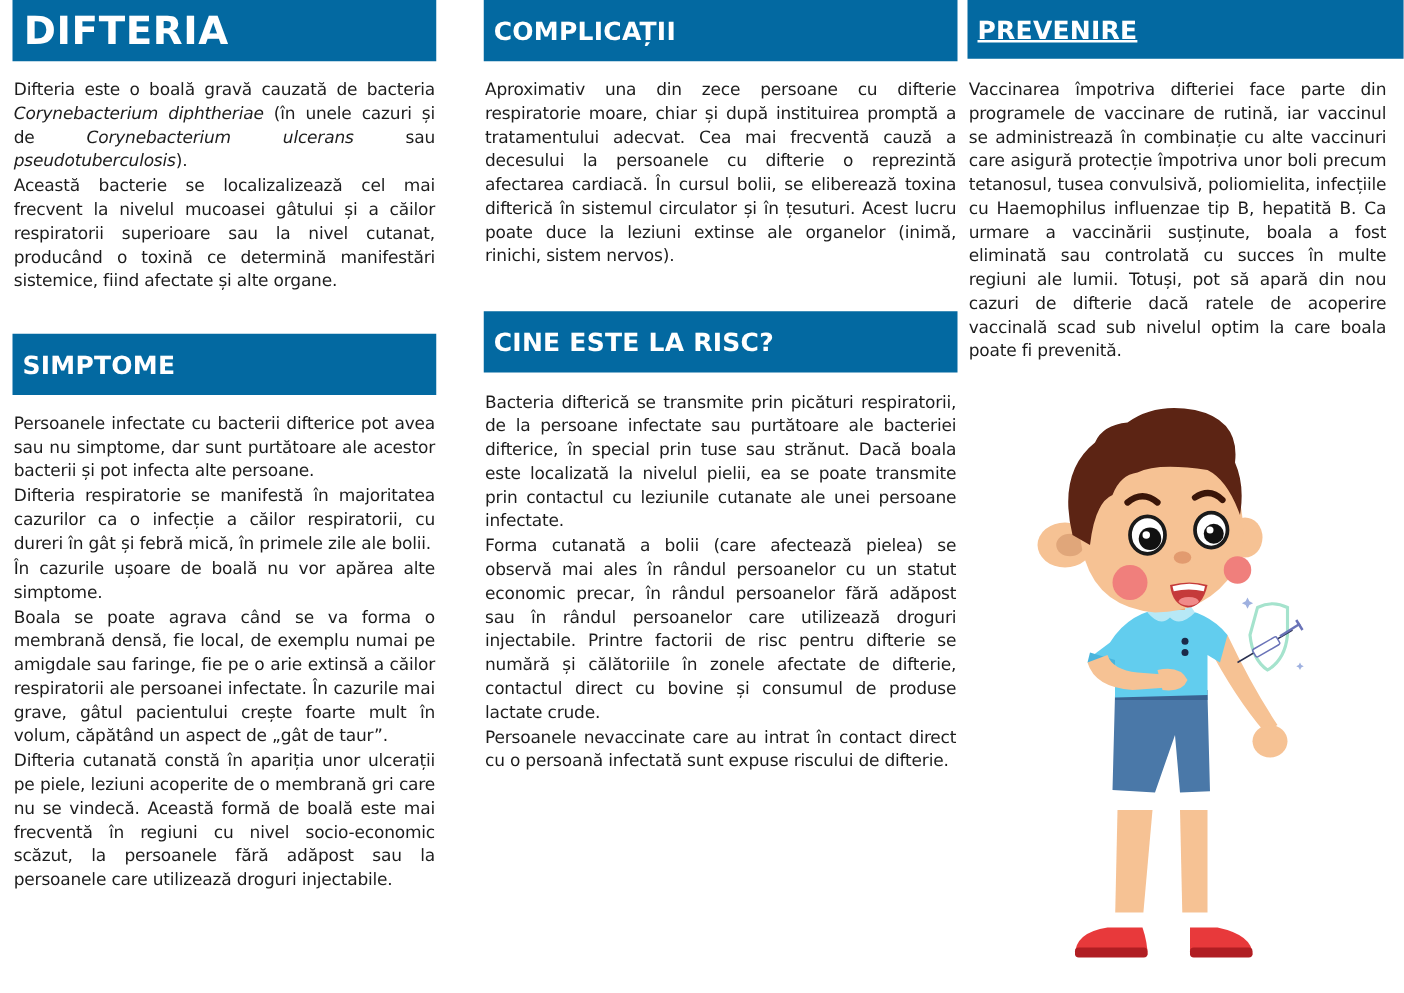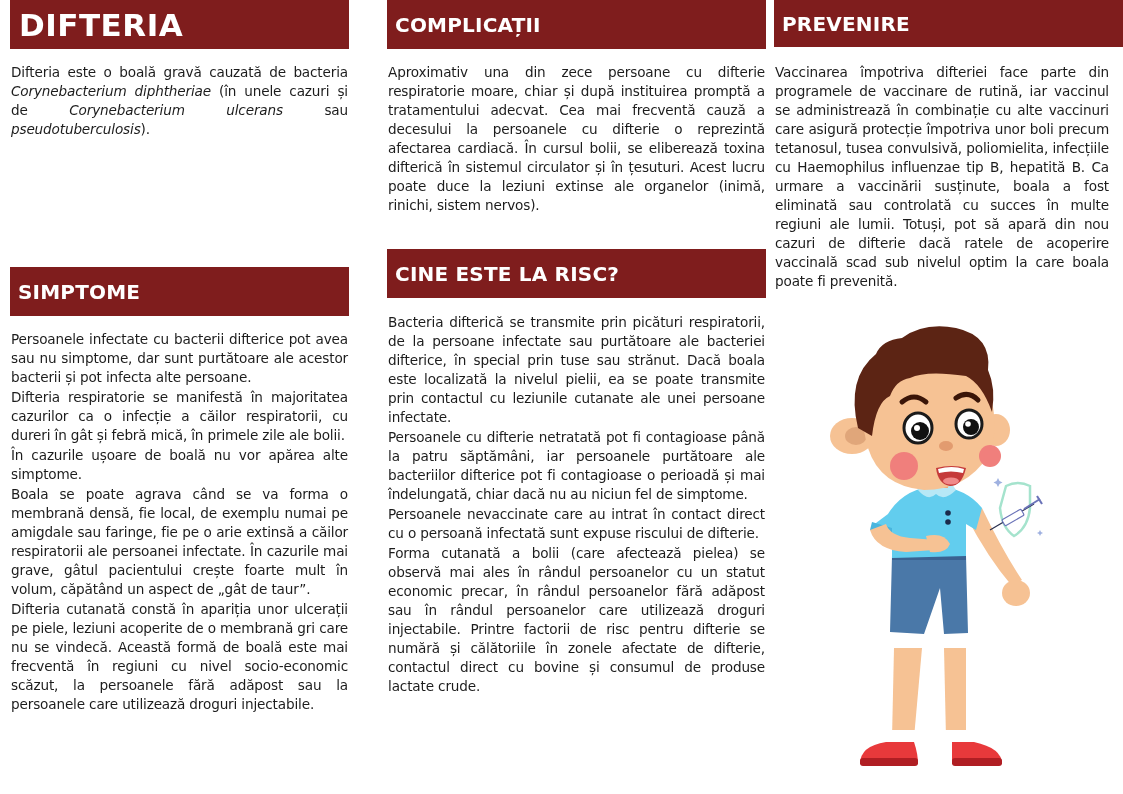--- a/index.html
+++ b/index.html
@@ -3,21 +3,21 @@
   <meta charset="utf-8">
   <style>
     * { box-sizing: border-box; margin: 0; padding: 0; }
     html, body { width: 1123px; height: 794px; overflow: hidden; background: #ffffff; }
     body { position: relative; font-family: "DejaVu Sans", sans-serif; color: #1c1c1c; }
     .col { position: absolute; top: 0; }
     #col1 { left: 10px; width: 339px; }
     #col2 { left: 387px; width: 379px; }
     #col3 { left: 774px; width: 349px; }
     .bar {
-      background: #7f1d1d;
+      background: #0369a1;
       color: #ffffff;
       font-family: "DejaVu Sans", sans-serif;
       font-weight: bold;
       display: flex; align-items: center;
       padding-left: 8px;
       height: 49px;
       letter-spacing: 0.2px;
     }
     .bar.big { font-size: 31px; letter-spacing: 0.5px; padding-left: 9px; }
     .bar.med { font-size: 20px; }
@@ -35,20 +35,21 @@
   </style>
 </head>
 <body>
 
 <div class="col" id="col1">
   <div class="bar big">
     <span>DIFTERIA</span>
   </div>
   <div class="txt abs" style="top:62px;">
     <p><span>Difteria este o boală gravă cauzată de bacteria </span><i>Corynebacterium diphtheriae</i><span> (în unele cazuri și de </span><i>Corynebacterium ulcerans</i><span> sau </span><i>pseudotuberculosis</i><span>).</span></p>
+    <p>Această bacterie se localizalizează cel mai frecvent la nivelul mucoasei gâtului și a căilor respiratorii superioare sau la nivel cutanat, producând o toxină ce determină manifestări sistemice, fiind afectate și alte organe.</p>
   </div>
 
   <div class="bar med abs" style="top:267px;">
     <span>SIMPTOME</span>
   </div>
   <div class="txt abs" style="top:329px;">
     <p>Persoanele infectate cu bacterii difterice pot avea sau nu simptome, dar sunt purtătoare ale acestor bacterii și pot infecta alte persoane.</p>
     <p>Difteria respiratorie se manifestă în majoritatea cazurilor ca  o infecție a căilor respiratorii, cu dureri în gât și febră mică, în primele zile ale bolii.</p>
     <p>În cazurile ușoare de boală nu vor apărea alte simptome.</p>
     <p>Boala se poate agrava când se va forma o membrană densă, fie local, de exemplu numai pe amigdale sau faringe, fie pe o arie extinsă a căilor respiratorii ale persoanei infectate. În cazurile mai grave, gâtul pacientului crește foarte mult în volum, căpătând un aspect de „gât de taur”.</p>
@@ -62,28 +63,27 @@
   </div>
   <div class="txt abs" style="top:62px;">
     <p>Aproximativ una din zece persoane cu difterie respiratorie moare, chiar și după instituirea promptă a tratamentului adecvat. Cea mai frecventă cauză a decesului la persoanele cu difterie o reprezintă afectarea cardiacă. În cursul bolii, se eliberează toxina difterică în sistemul circulator și în țesuturi. Acest lucru poate duce la leziuni extinse ale organelor (inimă, rinichi, sistem nervos).</p>
   </div>
 
   <div class="bar med abs" style="top:249px;align-items:center;">
     <span>CINE ESTE LA RISC?</span>
   </div>
   <div class="txt abs" style="top:312px;">
     <p>Bacteria difterică se transmite prin picături respiratorii, de la persoane infectate sau purtătoare ale bacteriei difterice, în special prin tuse sau strănut. Dacă boala este localizată la nivelul pielii, ea se poate transmite prin contactul cu leziunile cutanate ale unei persoane infectate.</p>
-    <p>Persoanele cu difterie netratată pot fi contagioase până la patru săptămâni, iar persoanele purtătoare ale bacteriilor difterice pot fi contagioase o perioadă și mai îndelungată, chiar dacă nu au niciun fel de simptome.</p>
+    <p>Forma cutanată a bolii (care afectează pielea) se observă mai ales în rândul persoanelor cu un statut economic precar, în rândul  persoanelor fără adăpost sau în rândul persoanelor care utilizează droguri injectabile. Printre factorii de risc pentru difterie se numără și călătoriile în zonele afectate de difterie, contactul direct cu bovine și consumul de produse lactate crude.</p>
     <p>Persoanele nevaccinate care au intrat în contact direct cu o persoană infectată sunt expuse riscului de difterie.</p>
-    <p>Forma cutanată a bolii (care afectează pielea) se observă mai ales în rândul persoanelor cu un statut economic precar, în rândul  persoanelor fără adăpost sau în rândul persoanelor care utilizează droguri injectabile. Printre factorii de risc pentru difterie se numără și călătoriile în zonele afectate de difterie, contactul direct cu bovine și consumul de produse lactate crude.</p>
   </div>
 </div>
 
 <div class="col" id="col3">
-  <div class="bar med" style="height:47px;">
+  <div class="bar med" style="height:47px;text-decoration:underline;">
     <span>PREVENIRE</span>
   </div>
   <div class="txt abs" style="top:62px; right:13px;">
     <p>Vaccinarea împotriva difteriei face parte din programele de vaccinare de rutină, iar vaccinul se administrează în combinație cu alte vaccinuri care asigură protecție împotriva unor boli precum tetanosul, tusea convulsivă, poliomielita, infecțiile cu Haemophilus influenzae tip B, hepatită B. Ca urmare a vaccinării susținute, boala a fost eliminată sau controlată cu succes în multe regiuni ale lumii. Totuși, pot să apară din nou cazuri de difterie dacă ratele de acoperire vaccinală scad sub nivelul optim la care boala poate fi prevenită.</p>
   </div>
 </div>
 
 <svg id="boy" viewBox="0 0 240 465">
   <g>
 

